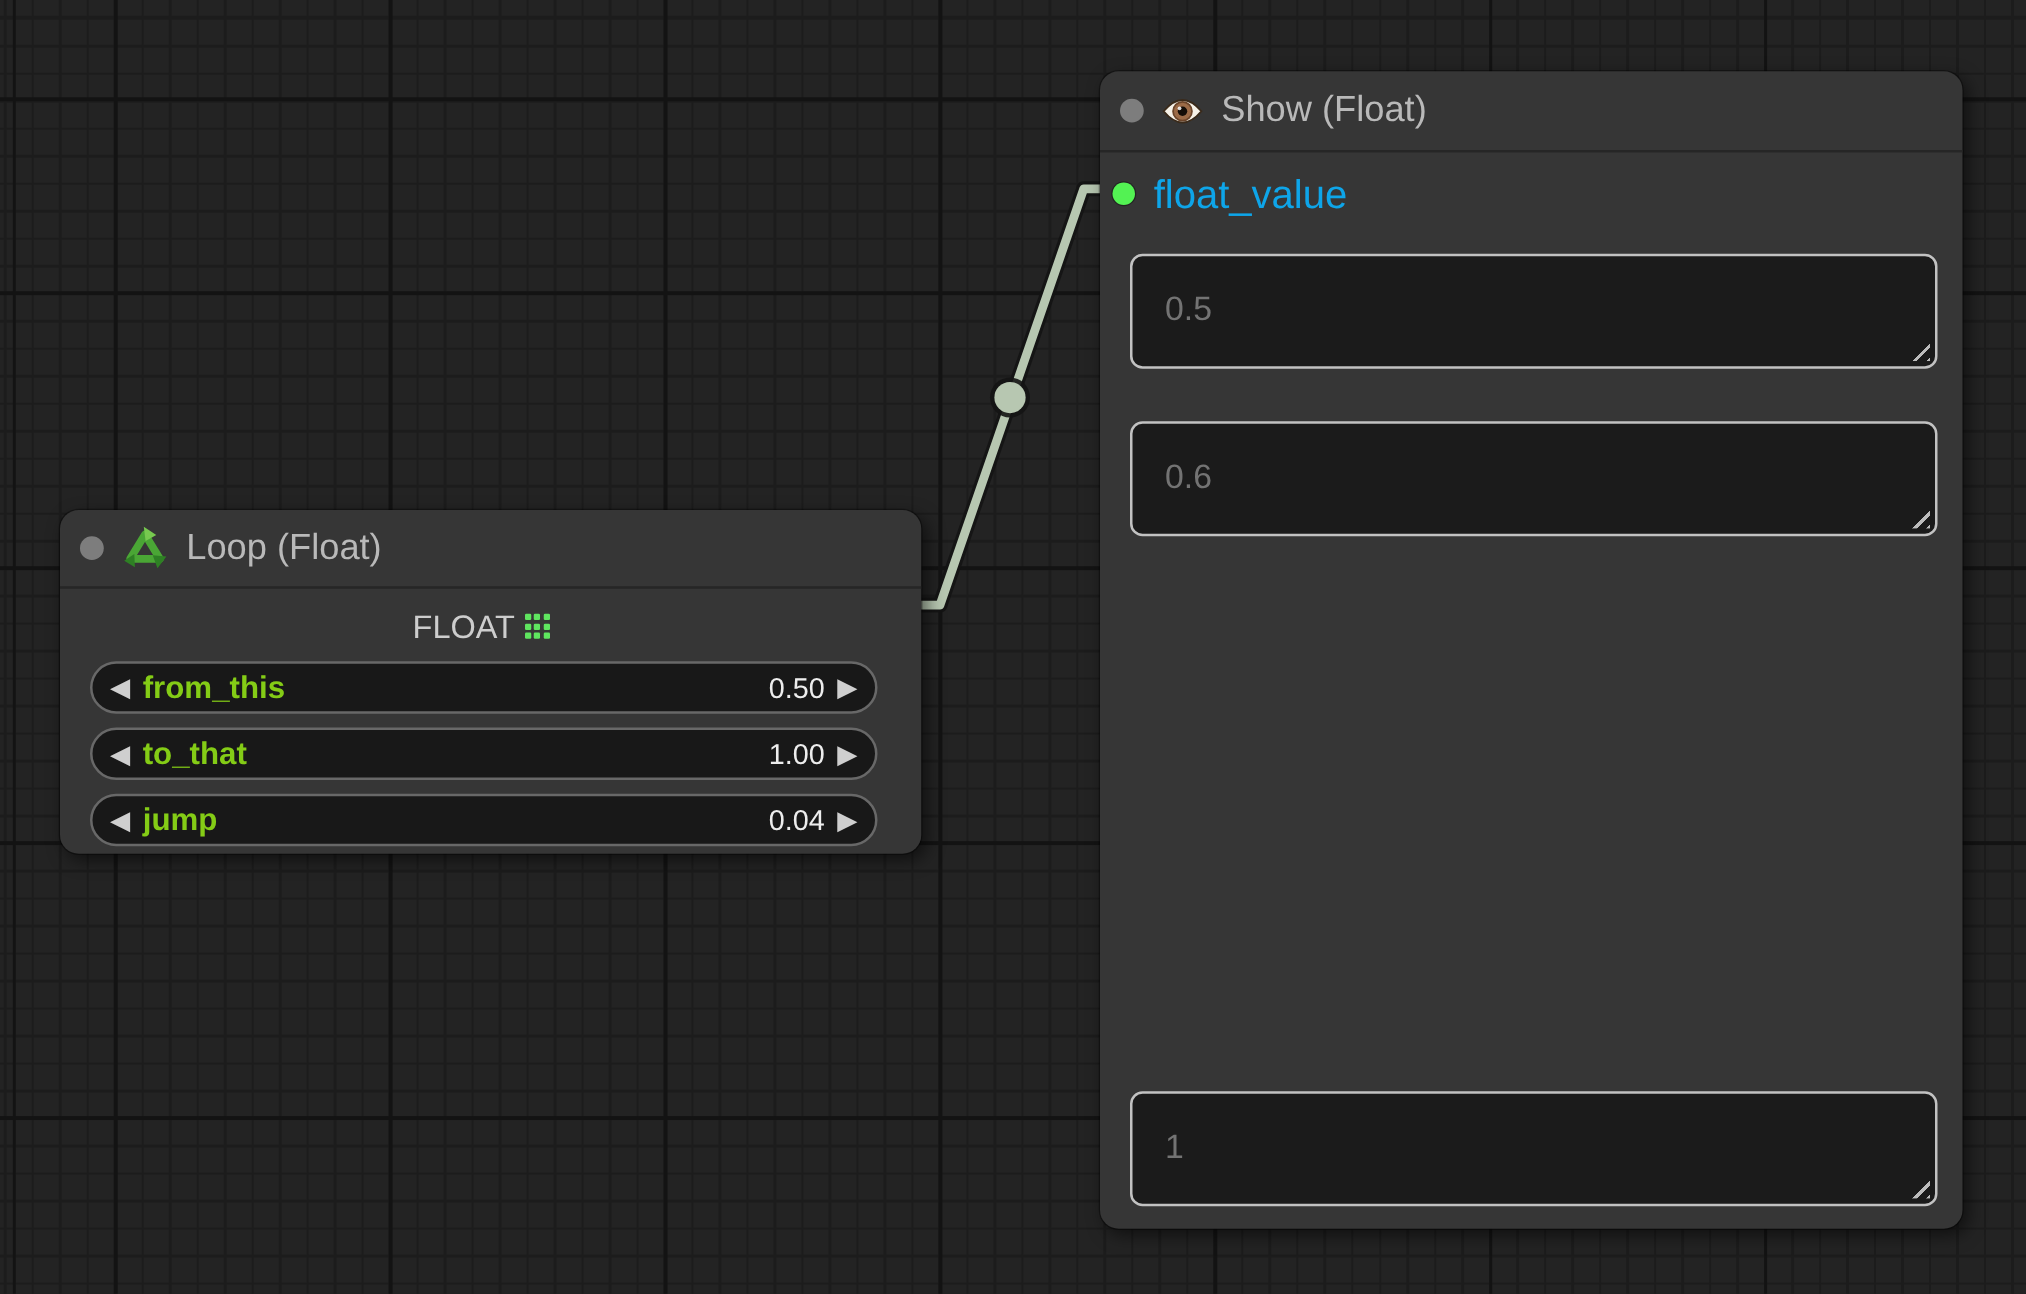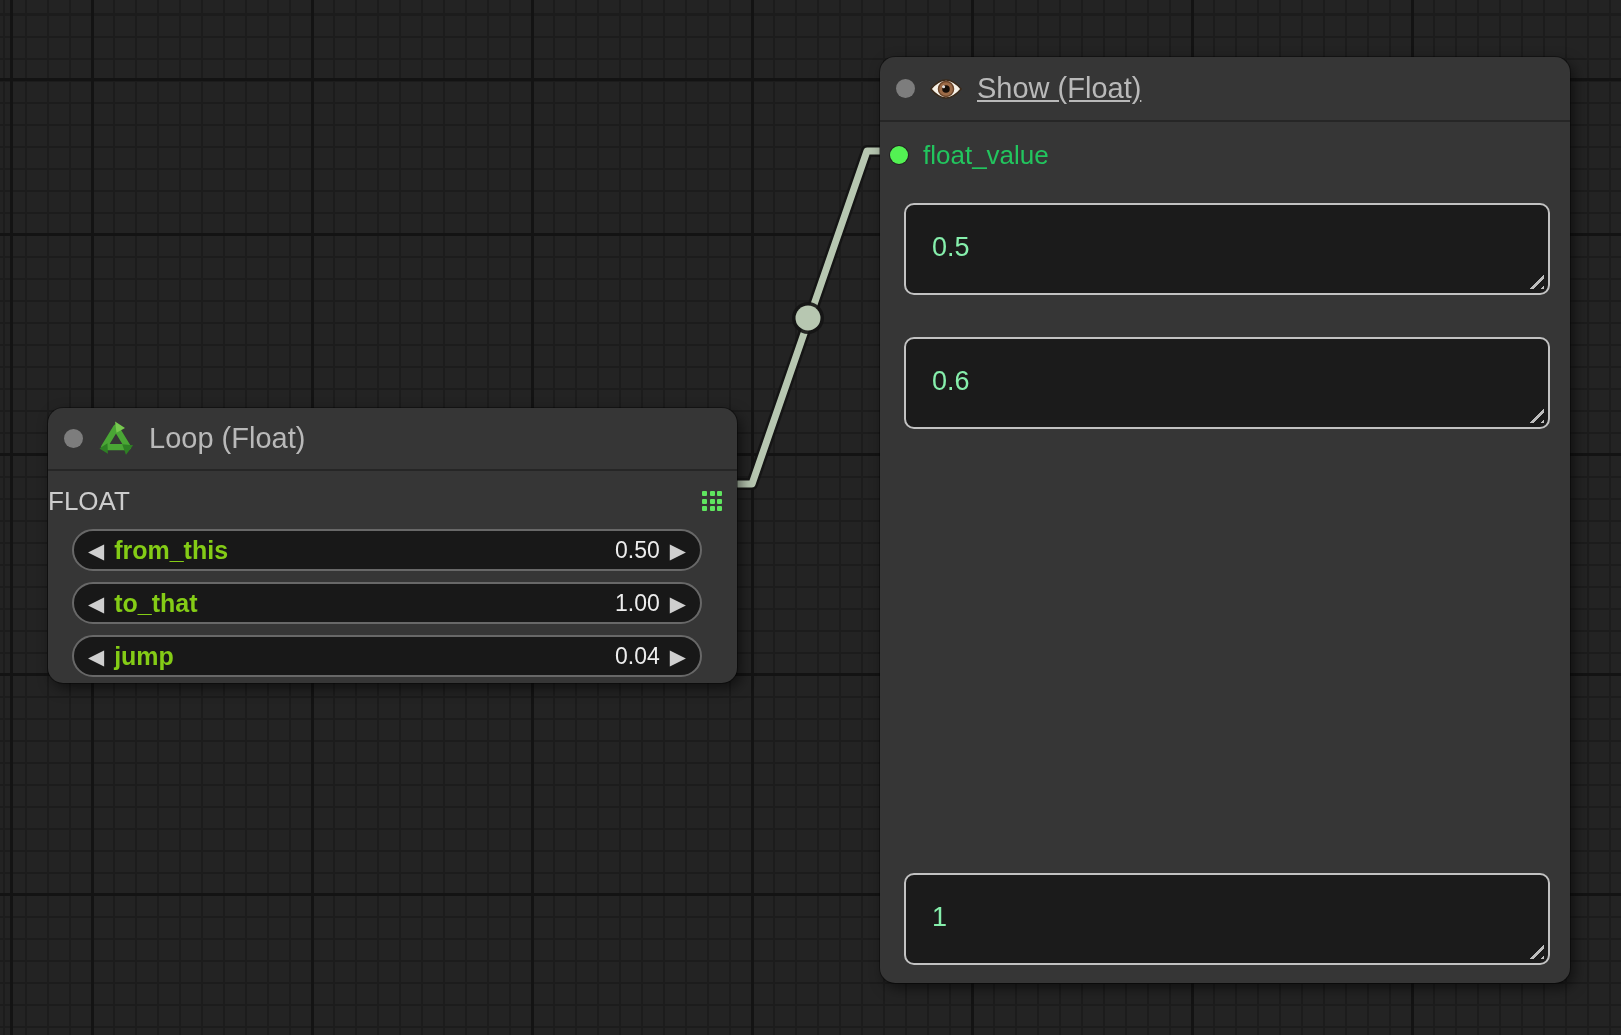--- a/index.html
+++ b/index.html
@@ -20,59 +20,59 @@
     box-shadow:4px 5px 14px rgba(0,0,0,.55), 0 0 0 1px rgba(0,0,0,.35);
     color:#b9b9b9;
   }
   #node-loop{left:48px;top:408px;width:689px;height:275px;}
   #node-show{left:880px;top:57px;width:690px;height:926px;}
   .titlebar{
     display:flex;align-items:center;gap:14px;padding-left:16px;
     border-bottom:2px solid #262626;box-sizing:border-box;
   }
   #node-loop .titlebar{height:63px;}
-  #node-show .titlebar{height:65px;text-decoration:underline;}
+  #node-show .titlebar{height:65px;}
   .collapse-dot{width:19px;height:19px;border-radius:50%;background:#7d7d7d;flex:0 0 auto;}
   .node-title{font-size:29px;color:#b9b9b9;white-space:nowrap;}
   .icon{flex:0 0 auto;display:block;}
 
   
   .outrow{
-    display:flex;align-items:center;justify-content:space-between;gap:8px;
+    display:flex;align-items:center;justify-content:center;gap:8px;
     height:40px;margin-top:10px;padding-right:15px;
   }
   .outrow .slot-label{font-size:26px;color:#cdcdcd;}
   .grid-icon{display:grid;grid-template-columns:repeat(3,5px);grid-template-rows:repeat(3,5px);gap:2.5px;}
   .grid-icon i{background:#5fe55f;display:block;border-radius:1px;}
 
   
   .widget{
     position:absolute;left:24px;width:630px;height:42px;box-sizing:border-box;
     background:#181818;border:2px solid #686868;border-radius:21px;
     display:flex;align-items:center;padding:0 14px;gap:10px;cursor:pointer;
   }
   .widget .arrow{font-size:21px;color:#cfcfcf;line-height:1;}
   .widget .wlabel{font-size:25px;color:#84cc16;font-weight:bold;}
   .widget .spacer{flex:1;}
   .widget .wvalue{font-size:23px;color:#ededed;}
 
   
   .inrow{display:flex;align-items:center;gap:15px;padding-left:10px;margin-top:13px;height:40px;}
   .slot-dot{width:18px;height:18px;border-radius:50%;background:#53f253;box-shadow:0 0 0 1px rgba(0,0,0,.35);flex:0 0 auto;}
-  .inrow .slot-label{font-size:26px;color:#22c55e;}
+  .inrow .slot-label{font-size:32px;color:#0ea5e9;}
 
   
   .valuebox{
     position:absolute;left:24px;width:646px;height:92px;box-sizing:border-box;
     background:#1b1b1b;border:2px solid #c2c2c2;border-radius:10px;
   }
   .valuebox textarea{
     position:absolute;inset:0;width:100%;height:100%;box-sizing:border-box;
     background:transparent;border:none;outline:none;resize:none;overflow:hidden;
-    color:#86efac;font-size:27px;font-family:"Liberation Sans",sans-serif;
+    color:#737373;font-size:27px;font-family:"Liberation Sans",sans-serif;
     padding:28px 10px 0 26px;line-height:1.1;
   }
   .grip{
     position:absolute;right:4px;bottom:4px;width:15px;height:15px;cursor:nwse-resize;
     background-image:repeating-linear-gradient(135deg,transparent 0 3px,#bdbdbd 3px 5.5px,transparent 5.5px 8px);
     clip-path:polygon(100% 0,100% 100%,0 100%);
   }
 </style>
 </head>
 <body>

